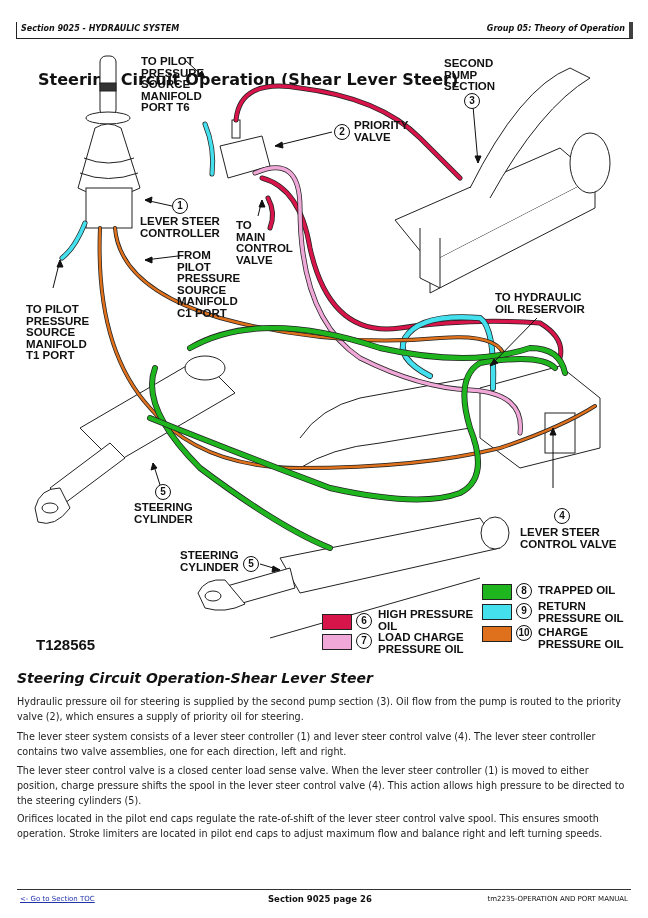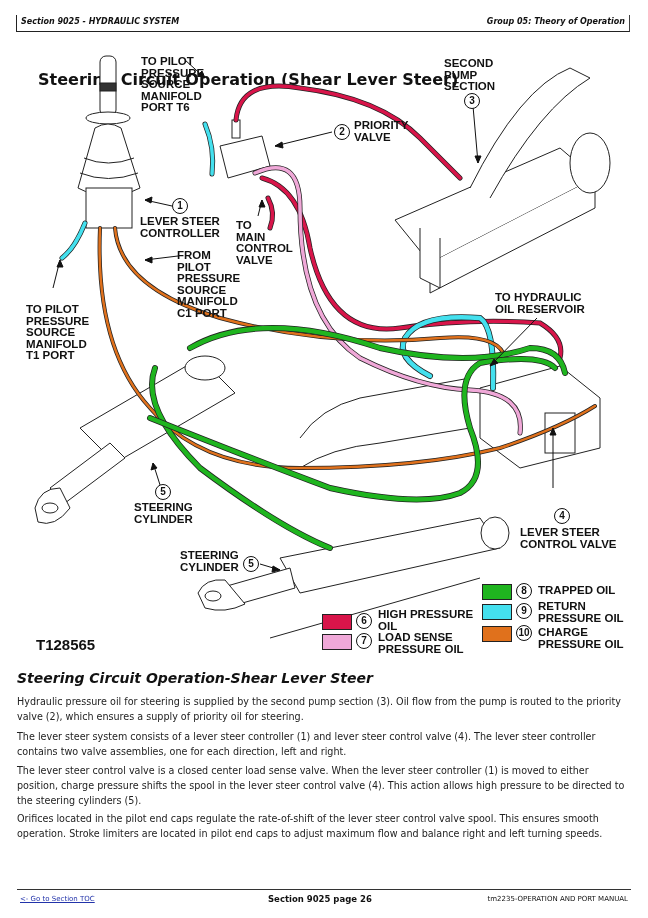--- a/index.html
+++ b/index.html
@@ -1,17 +1,17 @@
 <!DOCTYPE html>
 <html><head>
 <meta charset="utf-8">
 <style>
   html,body{margin:0;padding:0;background:#fff;}
   body{width:648px;height:918px;position:relative;overflow:hidden;font-family:"DejaVu Sans",sans-serif;color:#111;}
-  .hdr{position:absolute;left:16px;top:15px;width:612px;height:16px;border-left:1px solid #222;border-right:1px solid #404040;border-bottom:1px solid #222;}
+  .hdr{position:absolute;left:16px;top:22px;width:612px;height:16px;border-left:1px solid #222;border-right:4px solid #404040;border-bottom:1px solid #222;}
   .hdr-l{position:absolute;left:4px;top:2px;font-size:8px;font-weight:bold;font-style:italic;}
   .hdr-r{position:absolute;right:4px;top:2px;font-size:8px;font-weight:bold;font-style:italic;}
   .title{position:absolute;left:38px;top:27px;font-size:16px;font-weight:bold;margin-top:43px;}
   .fig{position:absolute;left:0;top:48px;width:531px;height:610px;}
   .lbl{position:absolute;font-family:"Liberation Sans",sans-serif;font-weight:bold;font-size:11.5px;line-height:11.5px;color:#111;white-space:pre;}
   .num{position:absolute;width:14px;height:14px;border:1.3px solid #111;border-radius:50%;font-family:"Liberation Sans",sans-serif;font-weight:bold;font-size:10px;text-align:center;line-height:14px;background:#fff;}
   .swatch{position:absolute;width:28px;height:14px;border:1px solid #222;}
   .figid{position:absolute;left:36px;top:588px;font-family:Liberation Sans, sans-serif;font-weight:bold;font-size:15px;}
   .sub{position:absolute;left:17px;top:670px;font-size:14px;font-weight:bold;font-style:italic;}
   .para{position:absolute;left:17px;width:615px;font-size:9.6px;line-height:15px;color:#222;}
@@ -179,21 +179,21 @@
 CYLINDER</div>
   <div class="num" style="left:243px;top:508px">5</div>
 
   <div>
     <div class="swatch" style="left: 322px; top: 566px; background: rgb(216, 21, 74);" id="sw0"></div>
     <div class="num" style="left:356px;top:565px">6</div>
     <div class="lbl" style="left:378px;top:561px">HIGH PRESSURE
 OIL</div>
     <div class="swatch" style="left: 322px; top: 586px; background: rgb(240, 168, 216);" id="sw1"></div>
     <div class="num" style="left:356px;top:585px">7</div>
-    <div class="lbl" style="left:378px;top:584px">LOAD SENSE
+    <div class="lbl" style="left:378px;top:584px">LOAD CHARGE
 PRESSURE OIL</div>
     <div class="swatch" style="left: 482px; top: 536px; background: rgb(31, 181, 31);" id="sw2"></div>
     <div class="num" style="left:516px;top:535px">8</div>
     <div class="lbl" style="left:538px;top:537px">TRAPPED OIL</div>
     <div class="swatch" style="left: 482px; top: 556px; background: rgb(68, 224, 238);" id="sw3"></div>
     <div class="num" style="left:516px;top:555px">9</div>
     <div class="lbl" style="left:538px;top:553px">RETURN
 PRESSURE OIL</div>
     <div class="swatch" style="left: 482px; top: 578px; background: rgb(224, 113, 28);" id="sw4"></div>
     <div class="num" style="left:516px;top:577px">10</div>

